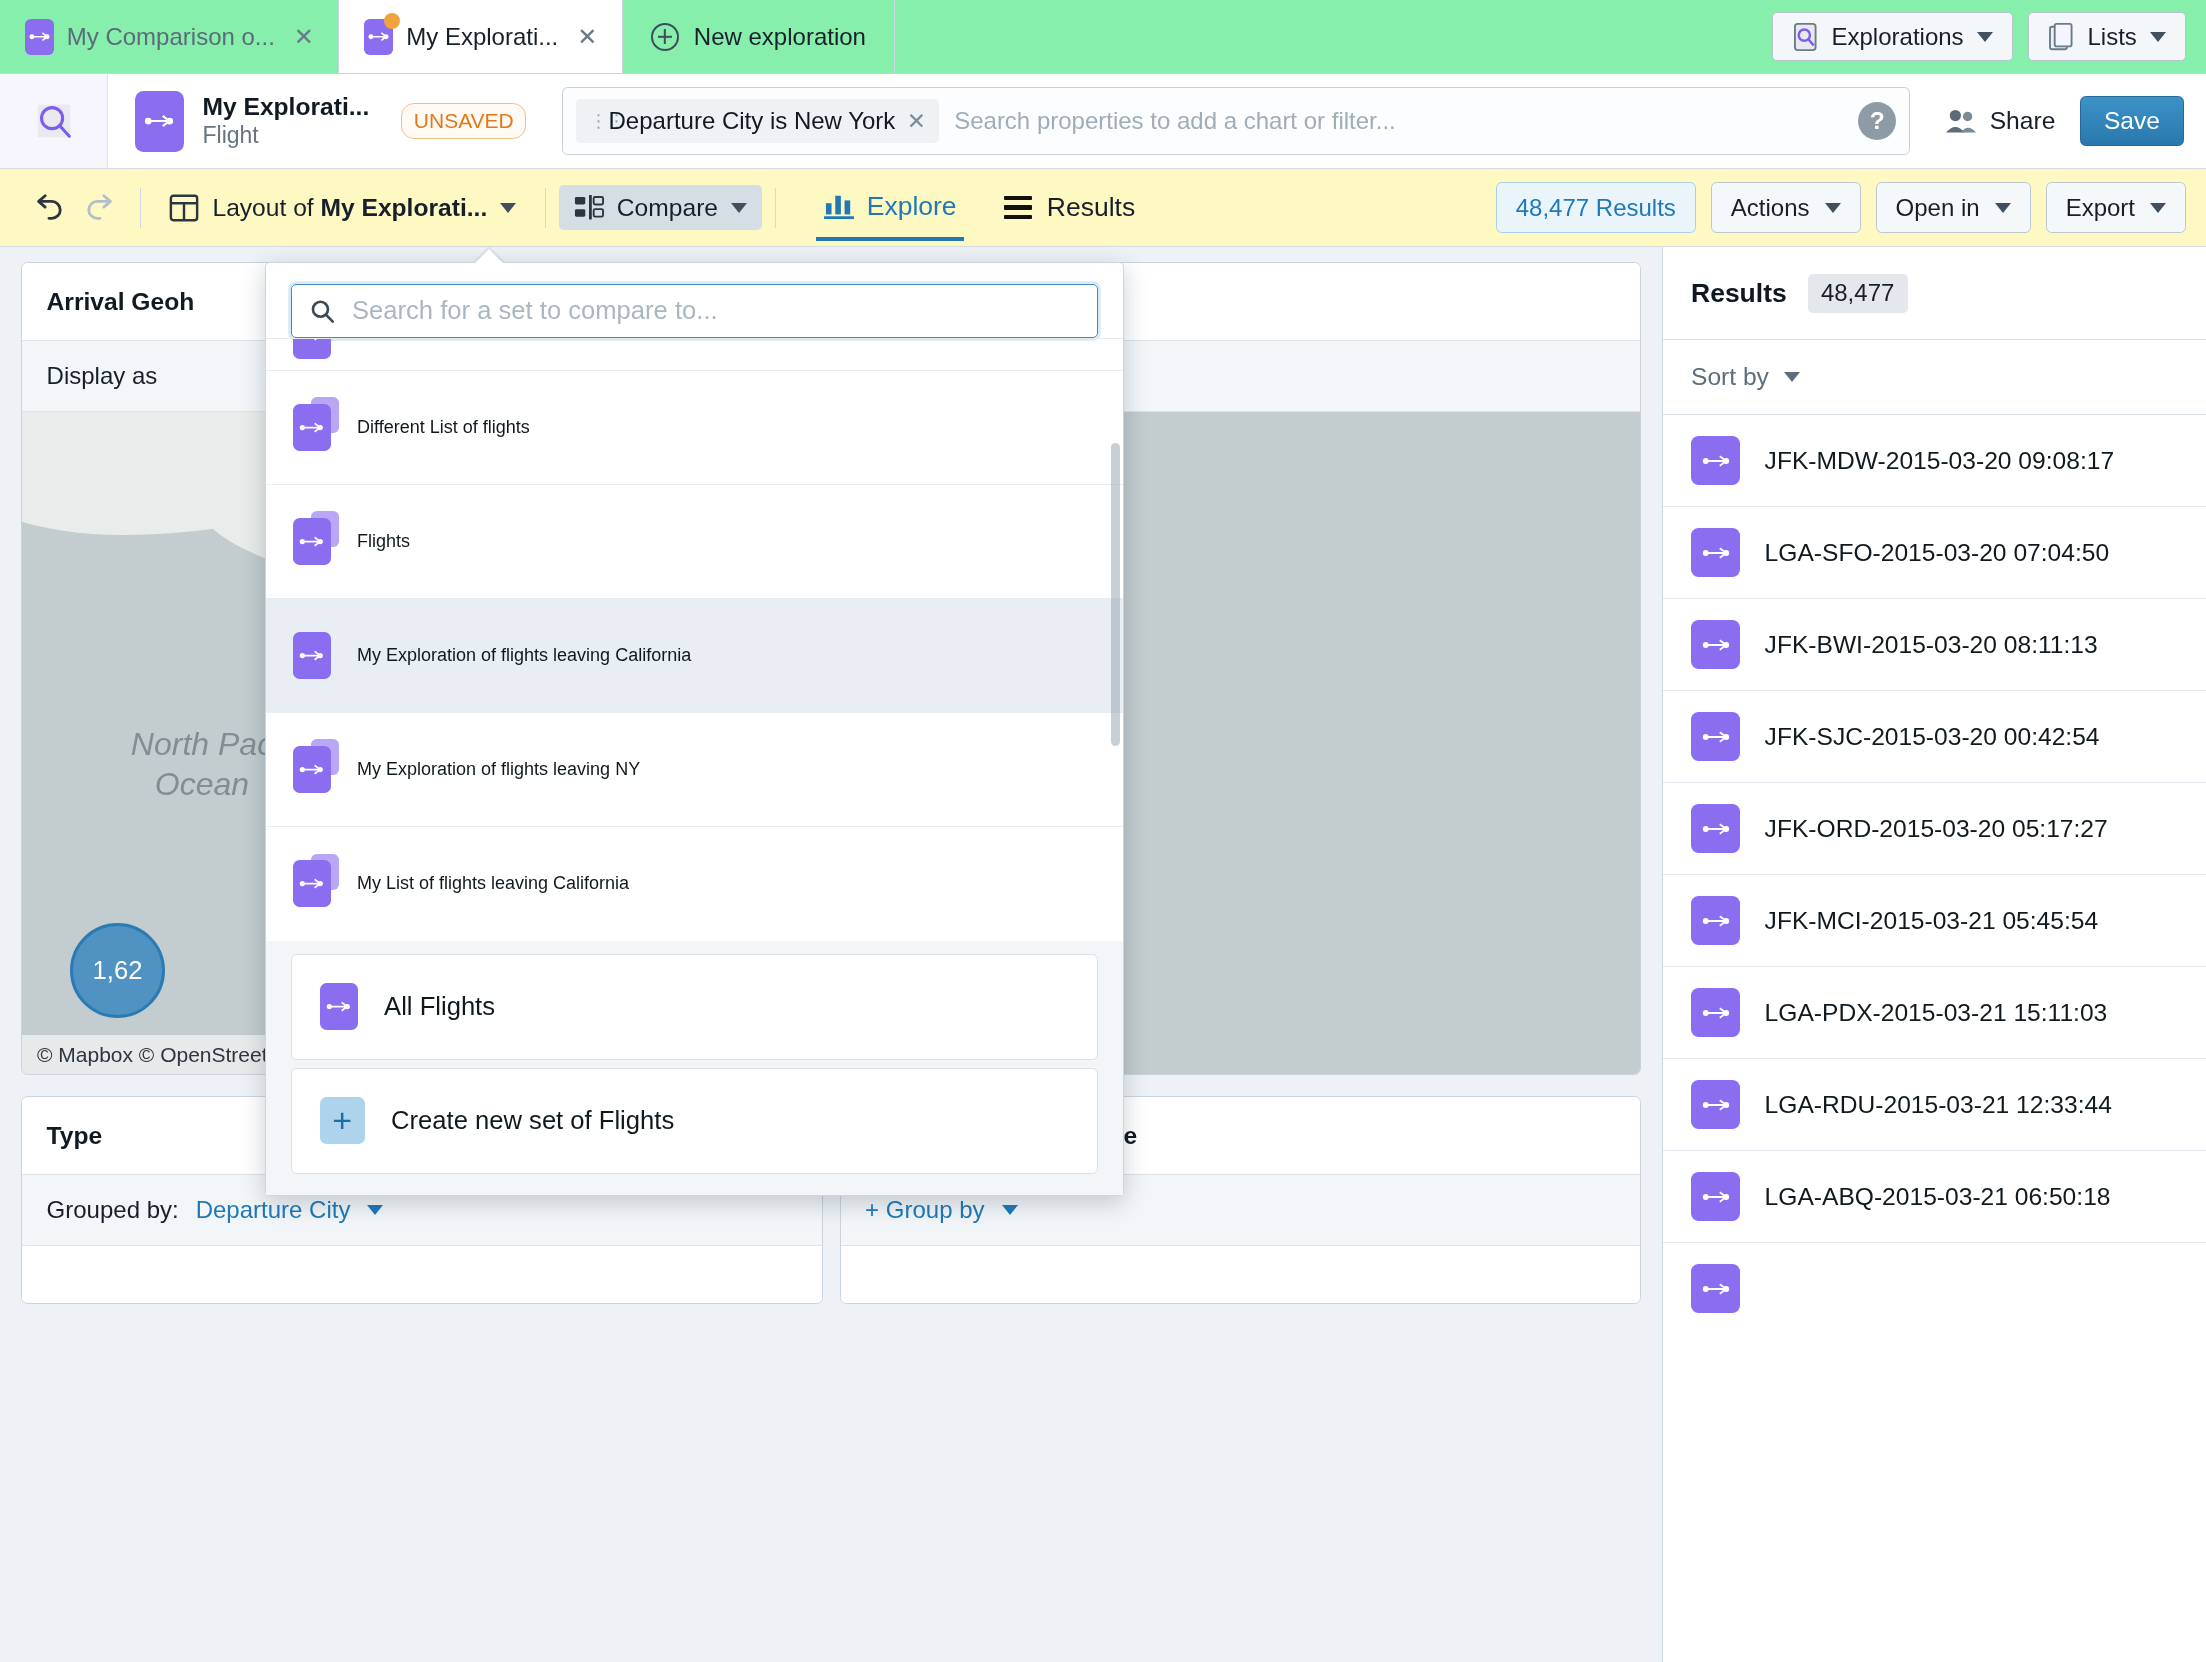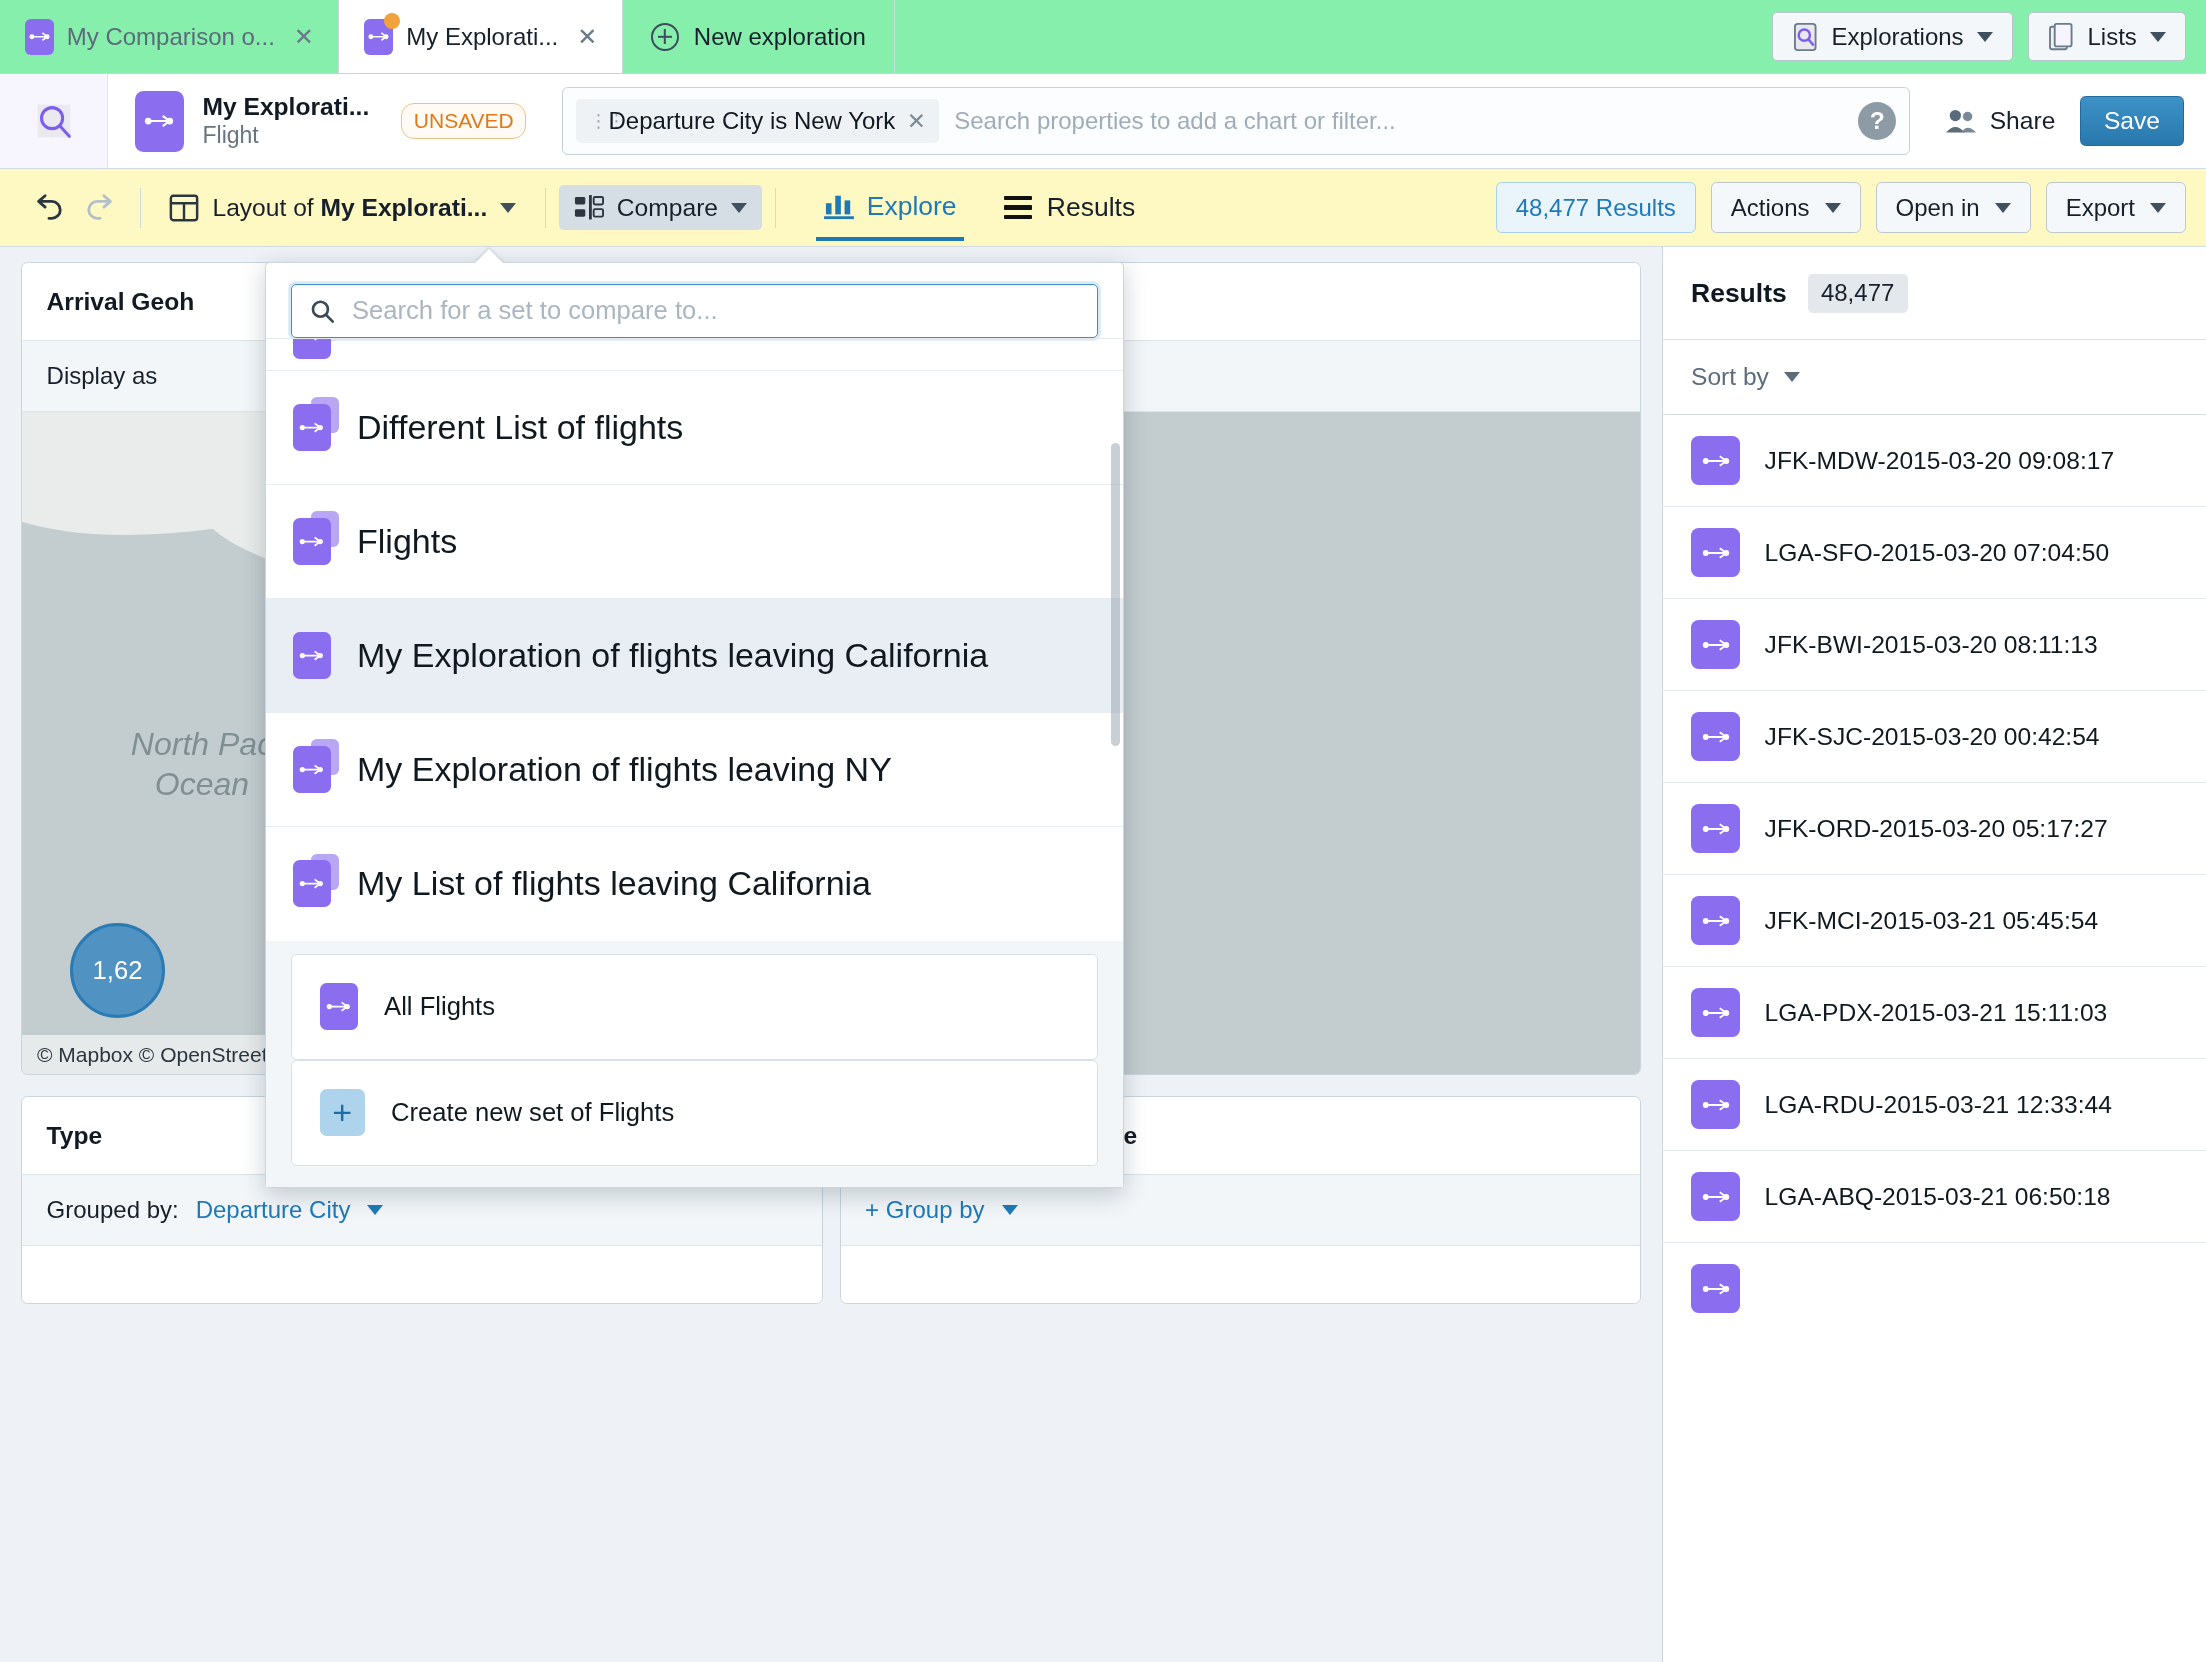--- a/index.html
+++ b/index.html
@@ -286,42 +286,42 @@
   .pop-search input::placeholder { color: #aab6c0; }
   .pop-filters { display: flex; gap: 13.2px; padding: 19px 24.6px 17px; }
   .fchip {
     font-size: 22px; padding: 7.6px 15px; border-radius: 4.7px;
     background: #dfeaf4; color: #1f6fa8; cursor: pointer; white-space: nowrap;
   }
   .fchip.sel { background: #1f79b8; color: #fff; }
   .pop-list { overflow: hidden; position: relative; border-top: 0.9px solid #e4eaee; }
   .pop-item {
     display: flex; align-items: center; gap: 26.5px;
-    padding: 24.6px 26.5px; font-size: 34px; color: #10191f;
+    padding: 24.6px 26.5px; font-size: 18px; color: #10191f;
     border-bottom: 0.9px solid #e8edf1; cursor: pointer;
     height: 114px;
   }
   .pop-item.partial { height: 32px; padding-top: 0; padding-bottom: 0; overflow: hidden; }
   .pop-item.sel { background: #e8eef3; }
   .pop-icon {
     width: 38px; height: 47px; border-radius: 6.6px; background: #8b6df0;
     position: relative; display: flex; align-items: center; justify-content: center;
     flex: 0 0 auto;
   }
   .pop-icon:before {
     content:""; position:absolute; width: 28px; height: 36px; border-radius: 5.7px;
     background: #b9a6f5; right: -8.5px; top: -6.6px; z-index: -1;
   }
   .pop-icon svg { width: 24.6px; height: 13.2px; }
   .pop-footer { background: #f2f6f9; padding: 13.2px 24.6px 21px; }
   .pop-card {
     background: #fff; border: 0.9px solid #d8e0e6; border-radius: 5.7px;
     display: flex; align-items: center; gap: 26.5px;
     padding: 24.6px 28px; font-size: 25.6px; color: #10191f; cursor: pointer;
-    height: 106px; margin-bottom: 0;
+    height: 106px; margin-bottom: 8px;
   }
   .pop-card:last-child { margin-bottom: 0; }
   .plusicon {
     width: 45px; height: 47px; border-radius: 6.6px; background: #aed3ec;
     display: flex; align-items: center; justify-content: center;
     color: #1c6ea8; font-size: 34px; font-weight: 300; flex: 0 0 auto;
   }
   .pop-scroll {
     position: absolute; right: 2.8px; top: 104px; width: 9.5px; height: 303px;
     background: #9aa7b2; border-radius: 4.7px; opacity: .55;

